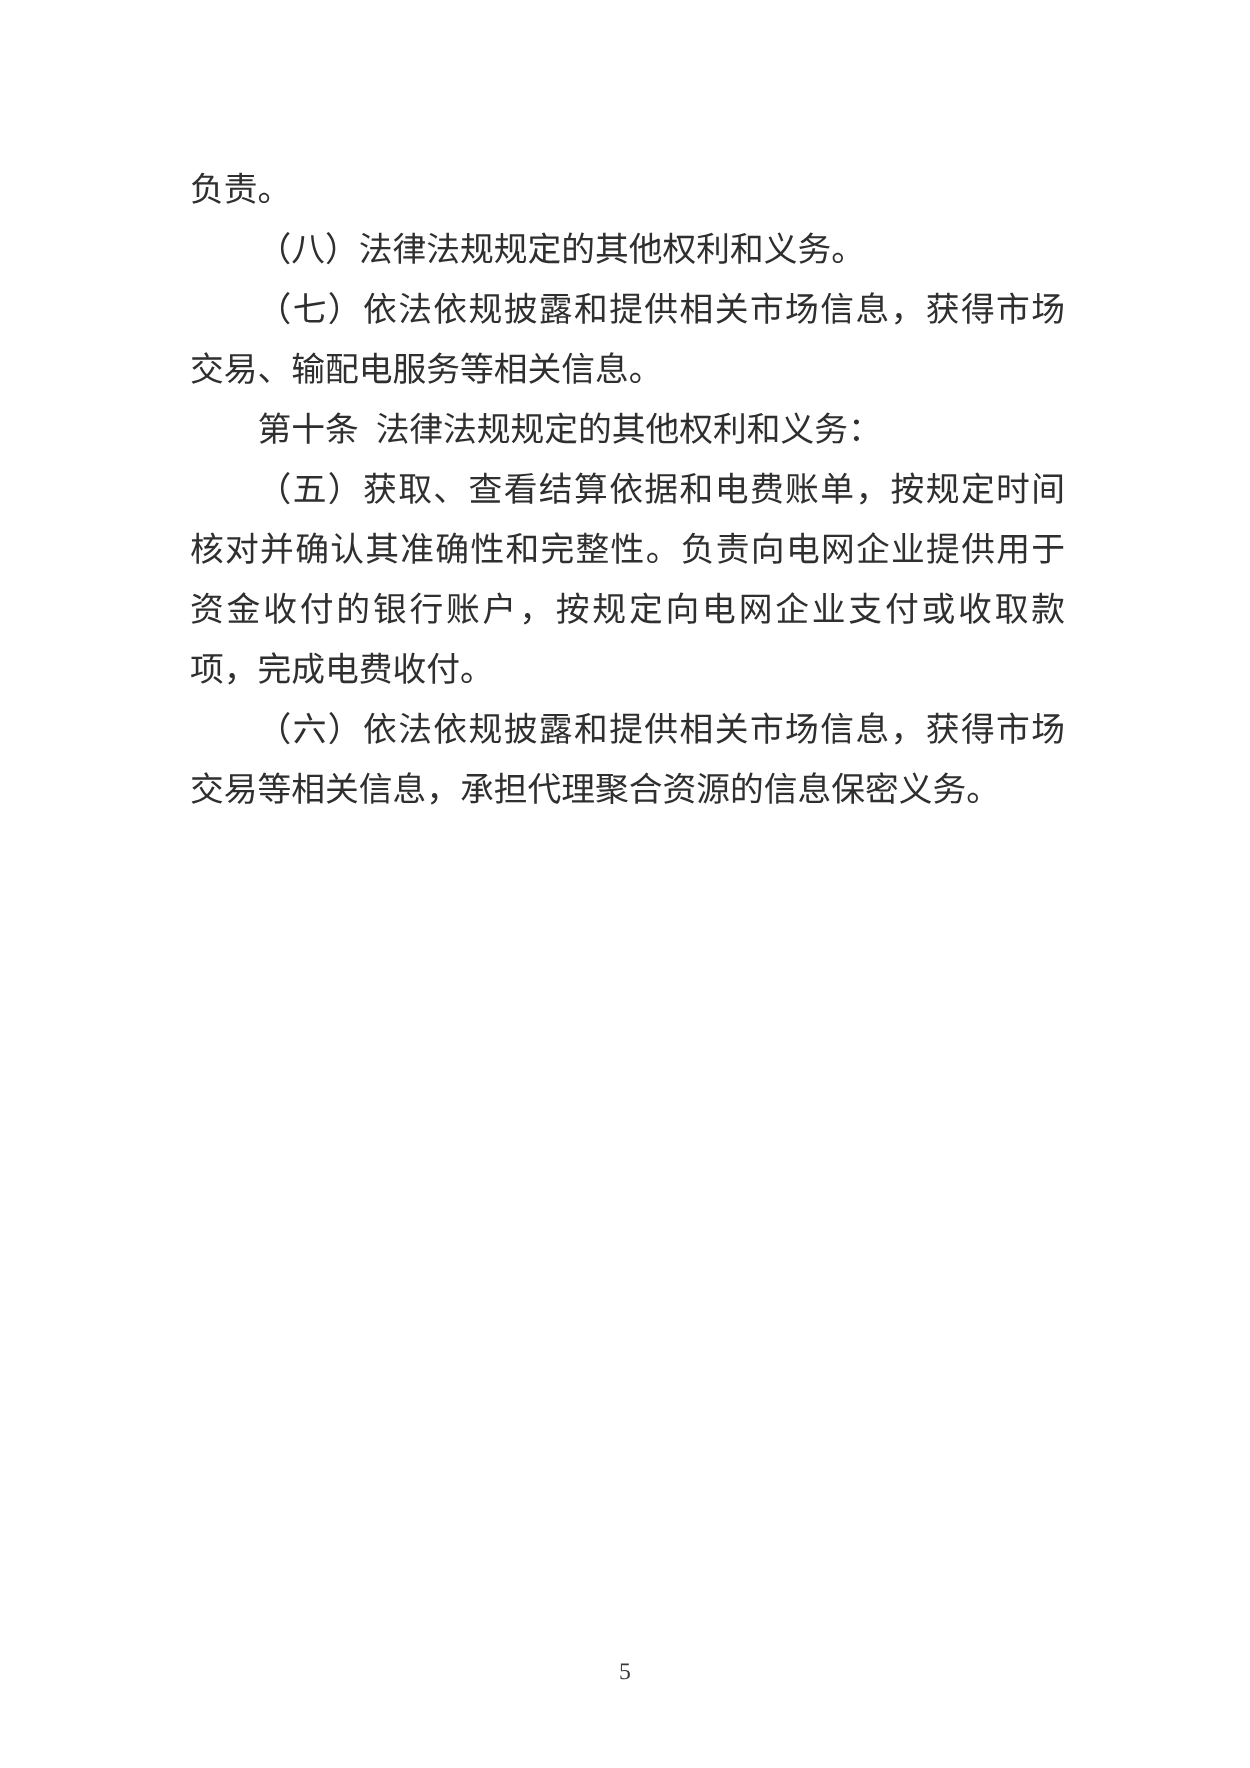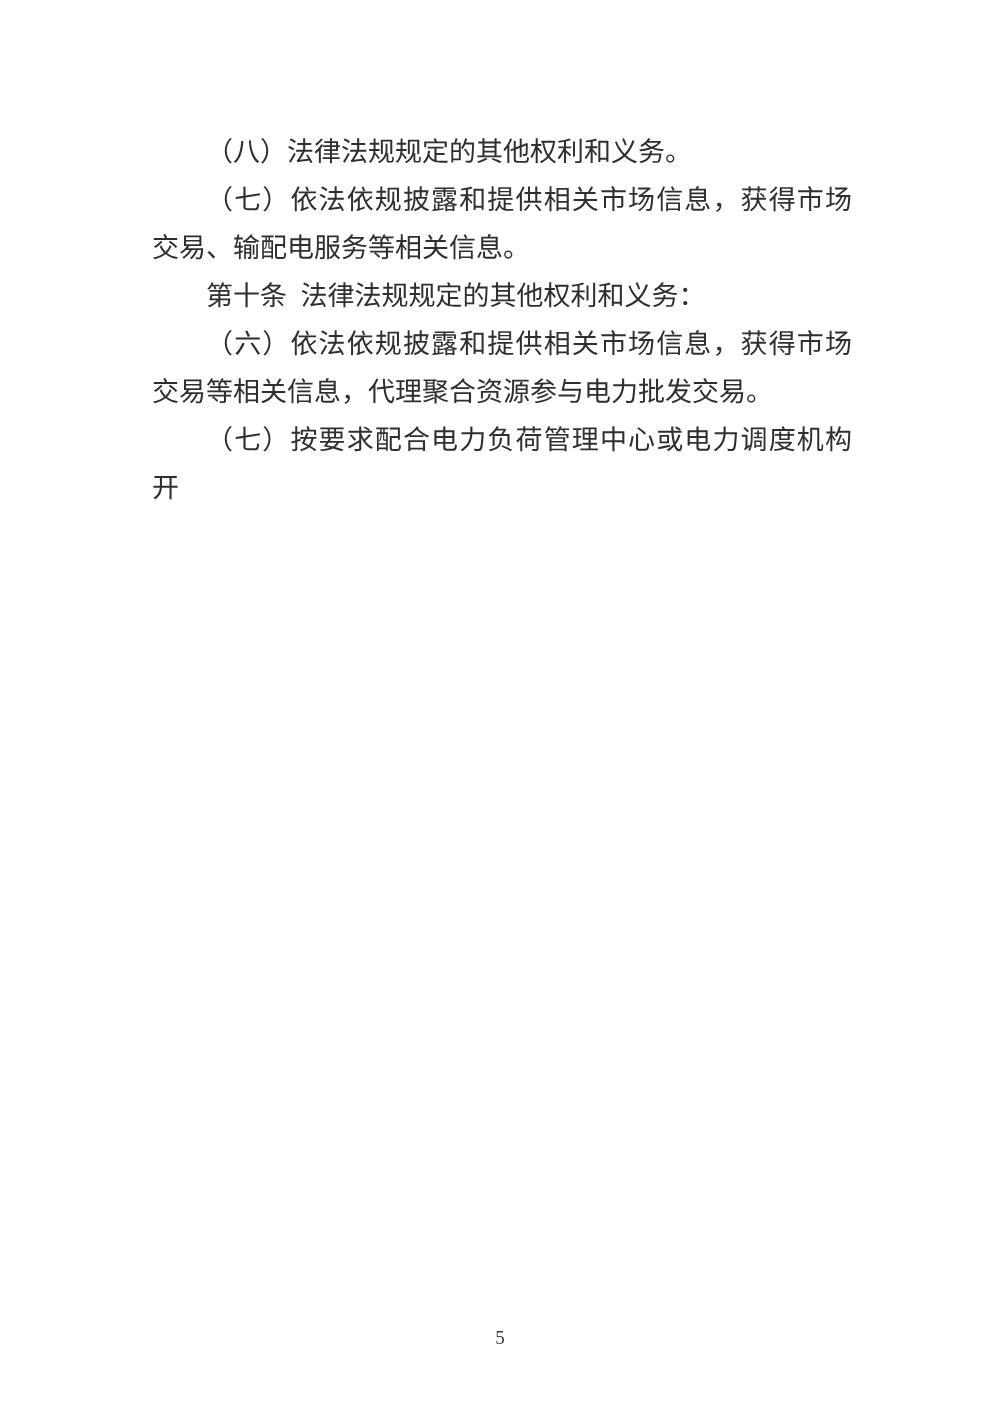--- a/index.html
+++ b/index.html
@@ -46,20 +46,21 @@
     font-size: 19px;
     line-height: 28px;
     color: #3a3a3a;
   }
 </style>
 </head>
 <body>
 
 <div class="page">
   <div class="content">
+    <p class="para">负责。</p>
     <p class="para indent">（八）法律法规规定的其他权利和义务。</p>
     <p class="para indent">（七）依法依规披露和提供相关市场信息，获得市场交易、输配电服务等相关信息。</p>
     <p class="para indent"><span class="bold-lead">第十条</span><span>法律法规规定的其他权利和义务：</span></p>
-    <p class="para indent">（六）依法依规披露和提供相关市场信息，获得市场交易等相关信息，代理聚合资源参与电力批发交易。</p>
-    <p class="para indent">（七）按要求配合电力负荷管理中心或电力调度机构开</p>
+    <p class="para indent">（五）获取、查看结算依据和电费账单，按规定时间核对并确认其准确性和完整性。负责向电网企业提供用于资金收付的银行账户，按规定向电网企业支付或收取款项，完成电费收付。</p>
+    <p class="para indent">（六）依法依规披露和提供相关市场信息，获得市场交易等相关信息，承担代理聚合资源的信息保密义务。</p>
   </div>
   <div class="page-number">5</div>
 </div>
 
 </body></html>

